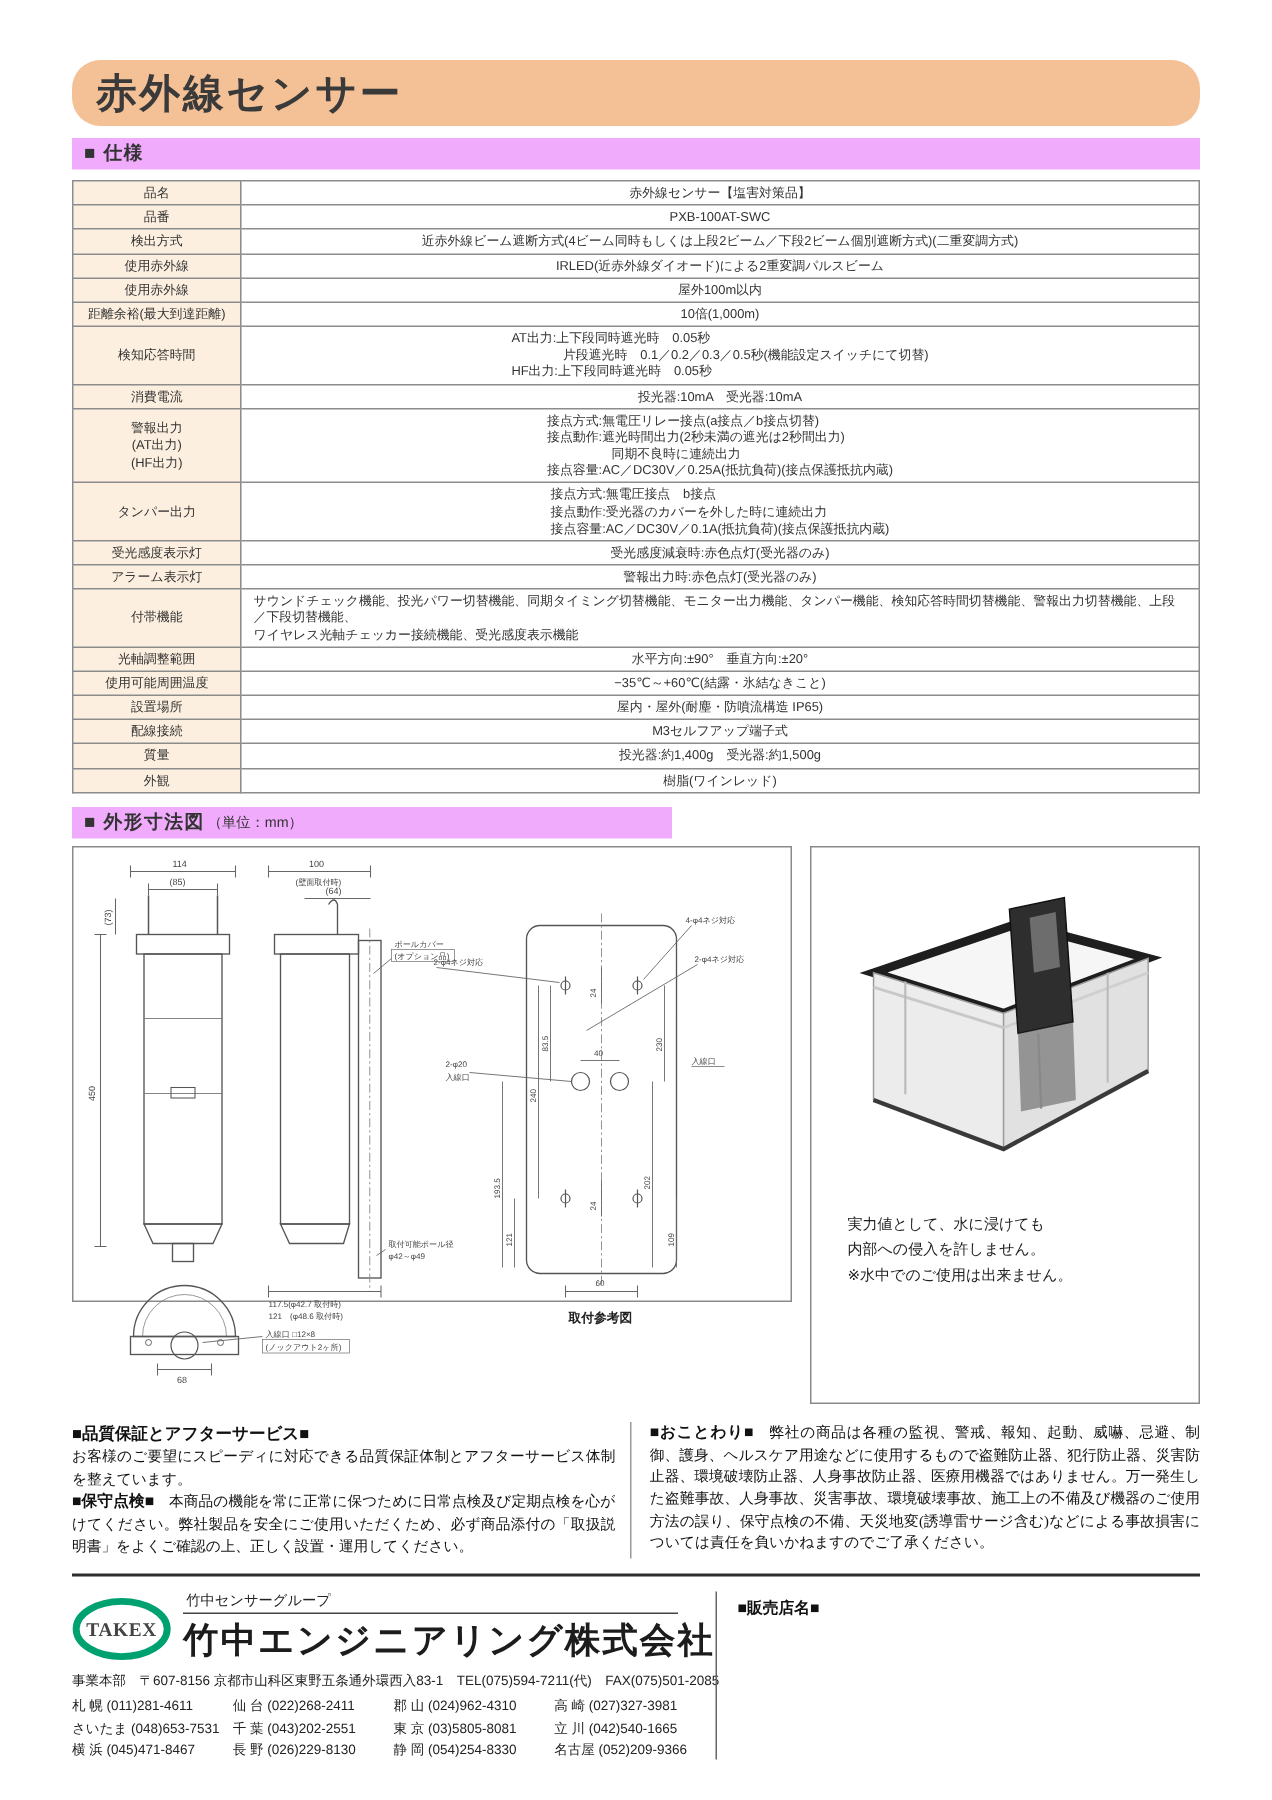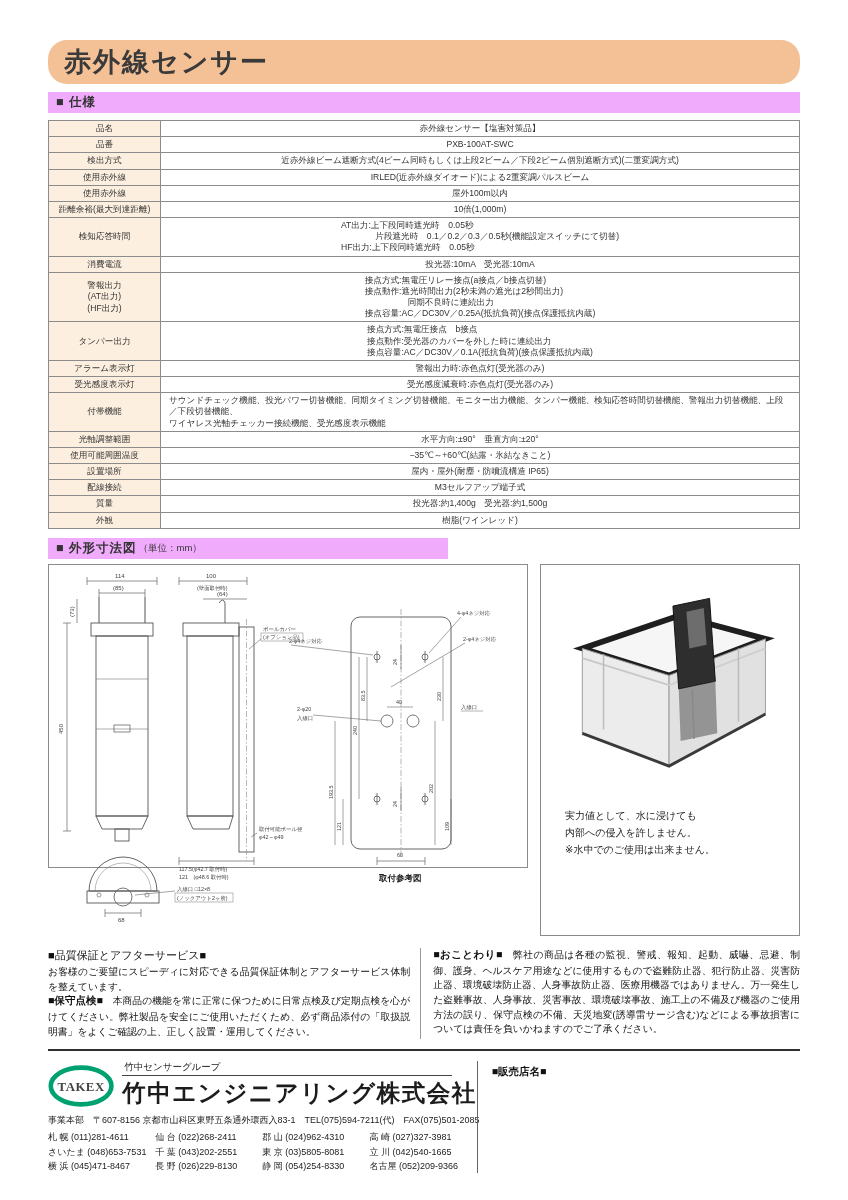--- a/index.html
+++ b/index.html
@@ -34,23 +34,23 @@
 
   svg text { fill:#444; }
   .dimtxt { font-size:6px; }
   .dimtxt-s { font-size:5.4px; }
   .svg-caption { font-size:8.5px; font-weight:bold; fill:#222; }
 
   .notes-row { display:flex; margin-top:12px; }
   .note-col-l { width:49.5%; padding-right:10px; }
   .note-col-r { width:50.5%; padding-left:12px; border-left:1px solid #999; }
   .serif { font-family:"Liberation Serif","DejaVu Serif",serif; }
-  .note-title { font-size:11px; font-weight:normal; color:#111; margin-bottom:2px; }
+  .note-title { font-size:11px; font-weight:bold; color:#111; margin-bottom:2px; }
   .note-body { font-size:9.8px; line-height:1.5; color:#111; text-align:justify; }
-  .note-title-inline { font-weight:bold; font-size:10.5px;font-family:Liberation Mono, monospace; }
+  .note-title-inline { font-weight:bold; font-size:10.5px; }
 
   .thick-rule { border-top:2.5px solid #2e2e2e; margin-top:10px; }
 
   .company-row { display:flex; margin-top:10px; }
   .company-left { width:57%; }
   .company-right { width:43%; border-left:1px solid #666; padding-left:14px; }
   .company-header { display:flex; align-items:flex-end; gap:8px; }
   .name-block { flex:1; }
   .group { font-size:9.5px; color:#222; border-bottom:1.5px solid #444; display:block; width:330px; padding-left:2px; padding-bottom:1px; }
   .cname { font-size:23.5px; font-weight:bold; color:#1c1c1c; letter-spacing:1.5px; margin-top:1px; white-space:nowrap; }
@@ -118,26 +118,26 @@
 　　　　　同期不良時に連続出力
 接点容量:AC／DC30V／0.25A(抵抗負荷)(接点保護抵抗内蔵)</span></div>
       </div>
     <div class="tr">
         <div class="th">タンパー出力</div>
         <div class="td"><span class="cellval">接点方式:無電圧接点　b接点
 接点動作:受光器のカバーを外した時に連続出力
 接点容量:AC／DC30V／0.1A(抵抗負荷)(接点保護抵抗内蔵)</span></div>
       </div>
     <div class="tr">
+        <div class="th">受光感度表示灯</div>
+        <div class="td"><span class="cellval">受光感度減衰時:赤色点灯(受光器のみ)</span></div>
+      </div>
+    <div class="tr">
         <div class="th">アラーム表示灯</div>
         <div class="td"><span class="cellval">警報出力時:赤色点灯(受光器のみ)</span></div>
-      </div>
-    <div class="tr">
-        <div class="th">受光感度表示灯</div>
-        <div class="td"><span class="cellval">受光感度減衰時:赤色点灯(受光器のみ)</span></div>
       </div>
     <div class="tr leftcell">
         <div class="th">付帯機能</div>
         <div class="td"><span class="cellval">サウンドチェック機能、投光パワー切替機能、同期タイミング切替機能、モニター出力機能、タンパー機能、検知応答時間切替機能、警報出力切替機能、上段／下段切替機能、
 ワイヤレス光軸チェッカー接続機能、受光感度表示機能</span></div>
       </div>
     <div class="tr">
         <div class="th">光軸調整範囲</div>
         <div class="td"><span class="cellval">水平方向:±90°　垂直方向:±20°</span></div>
       </div>

